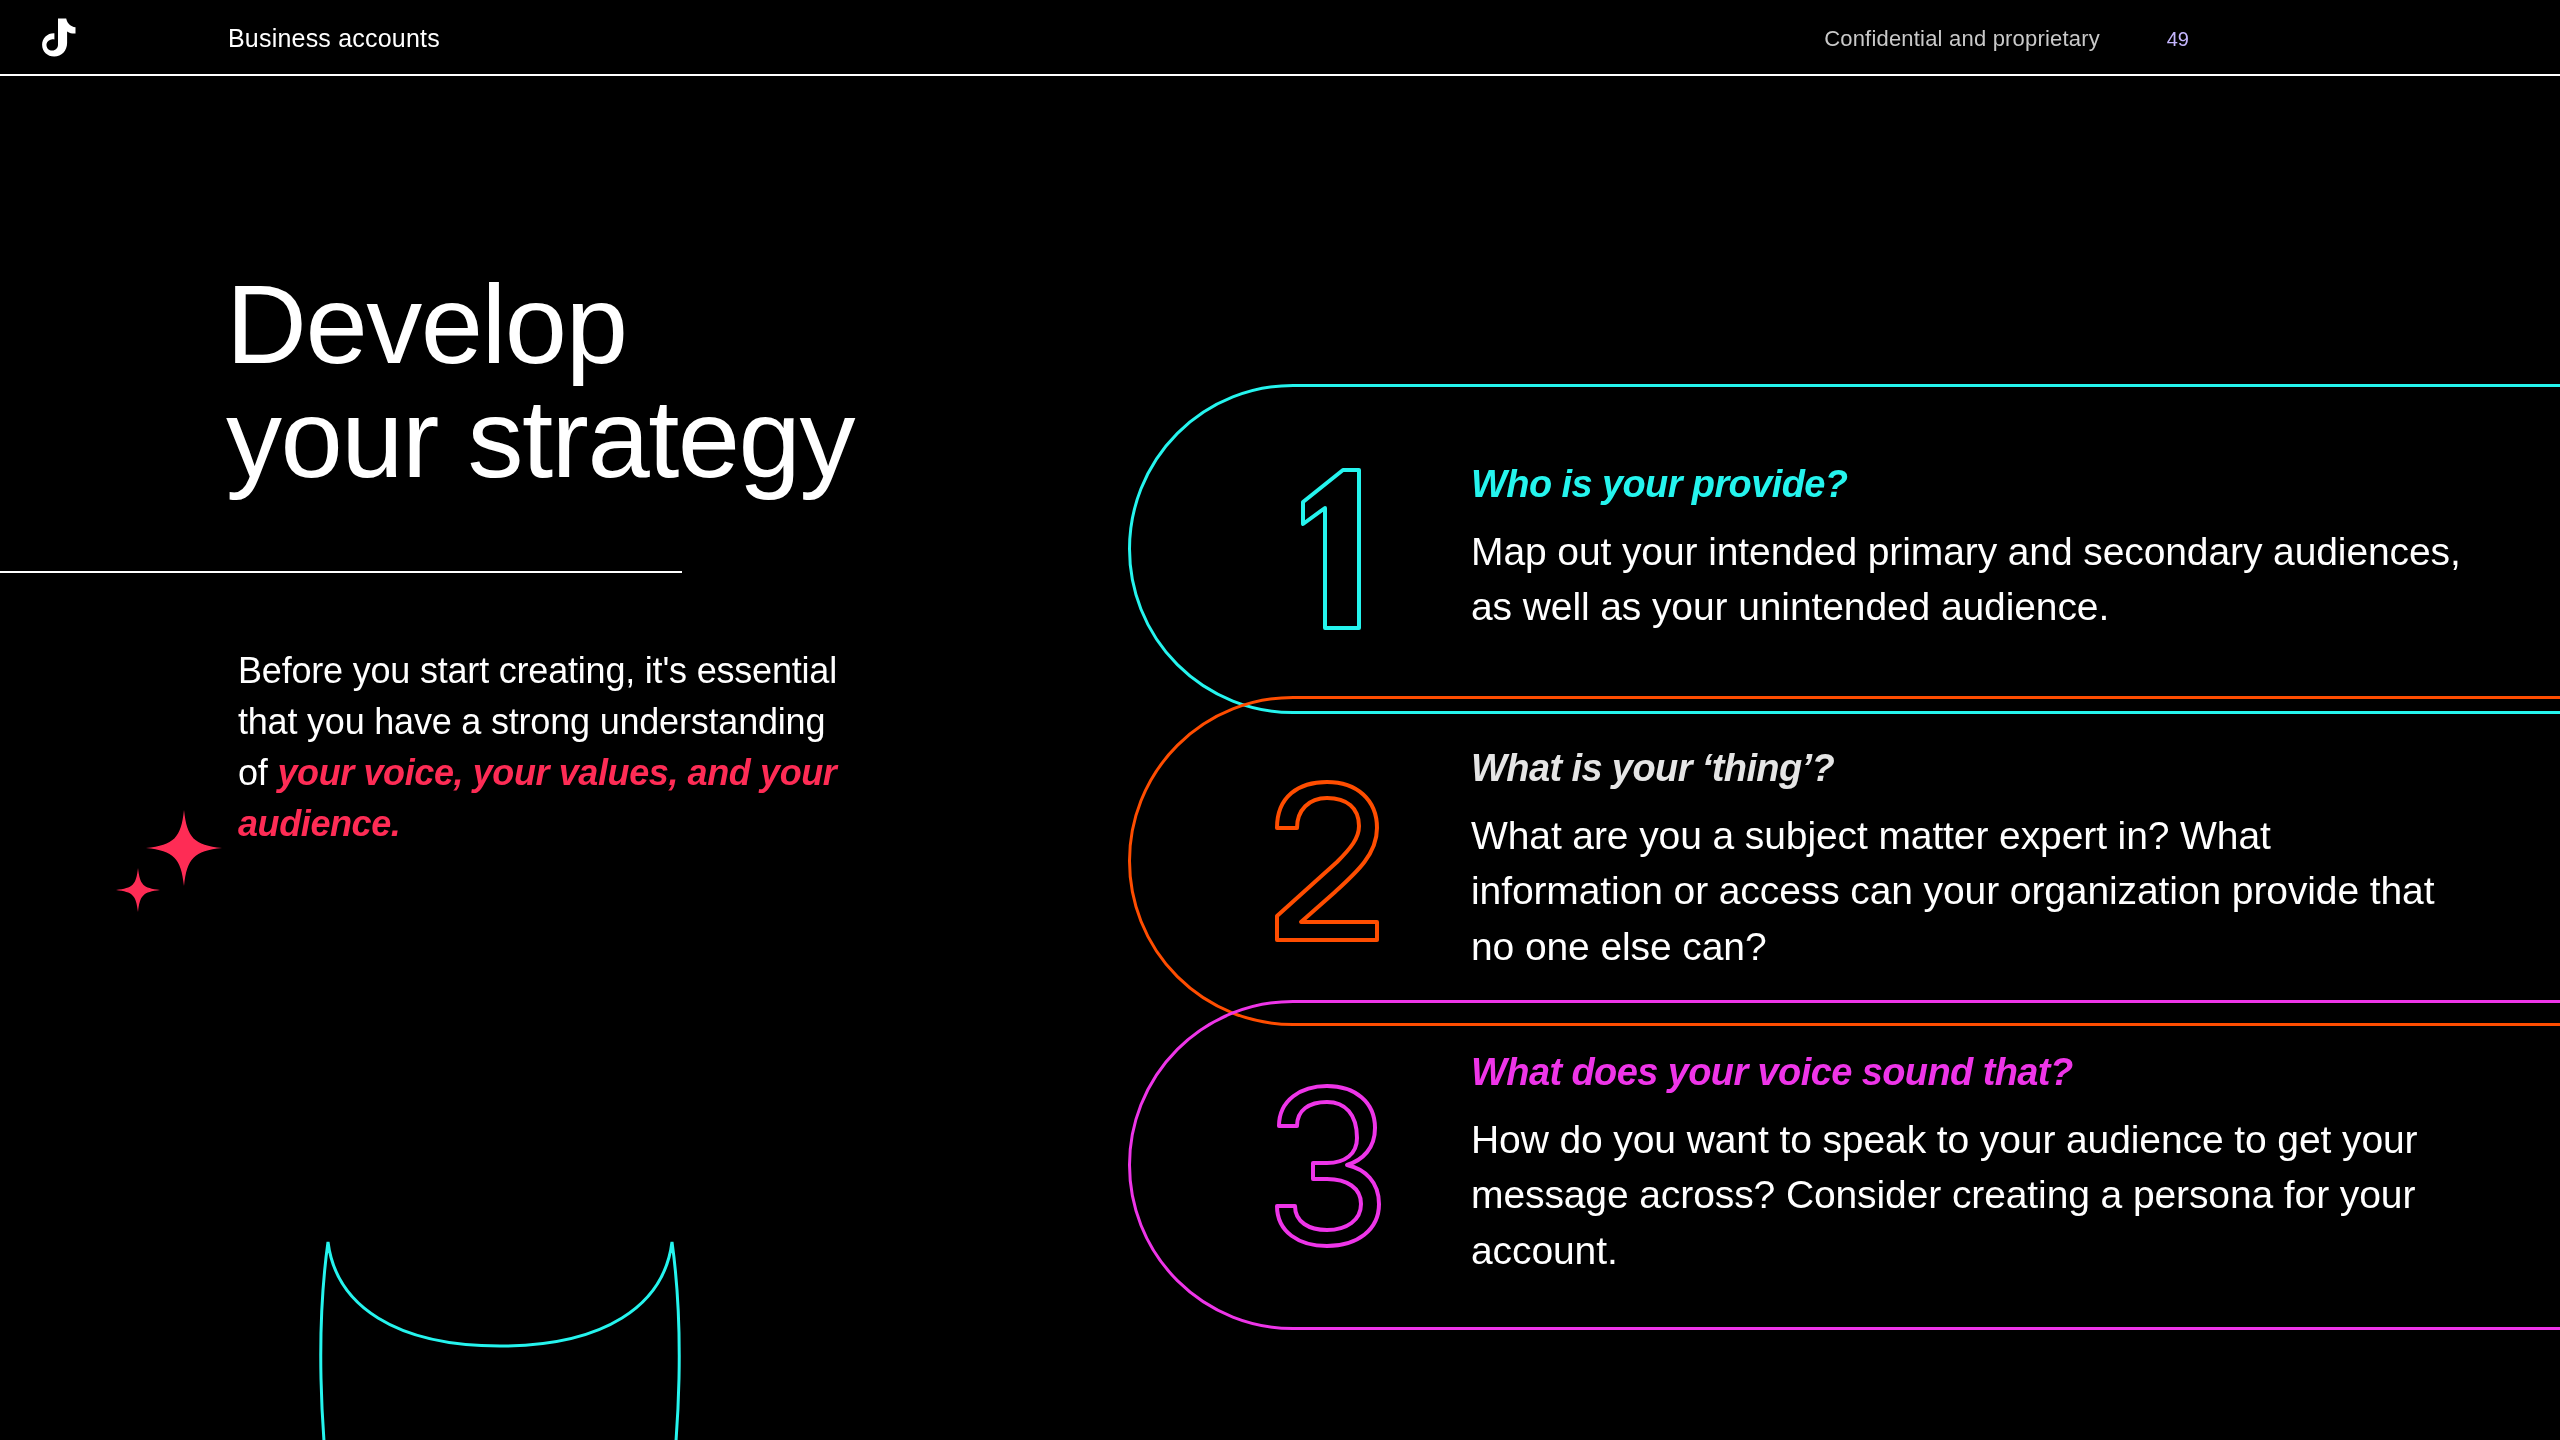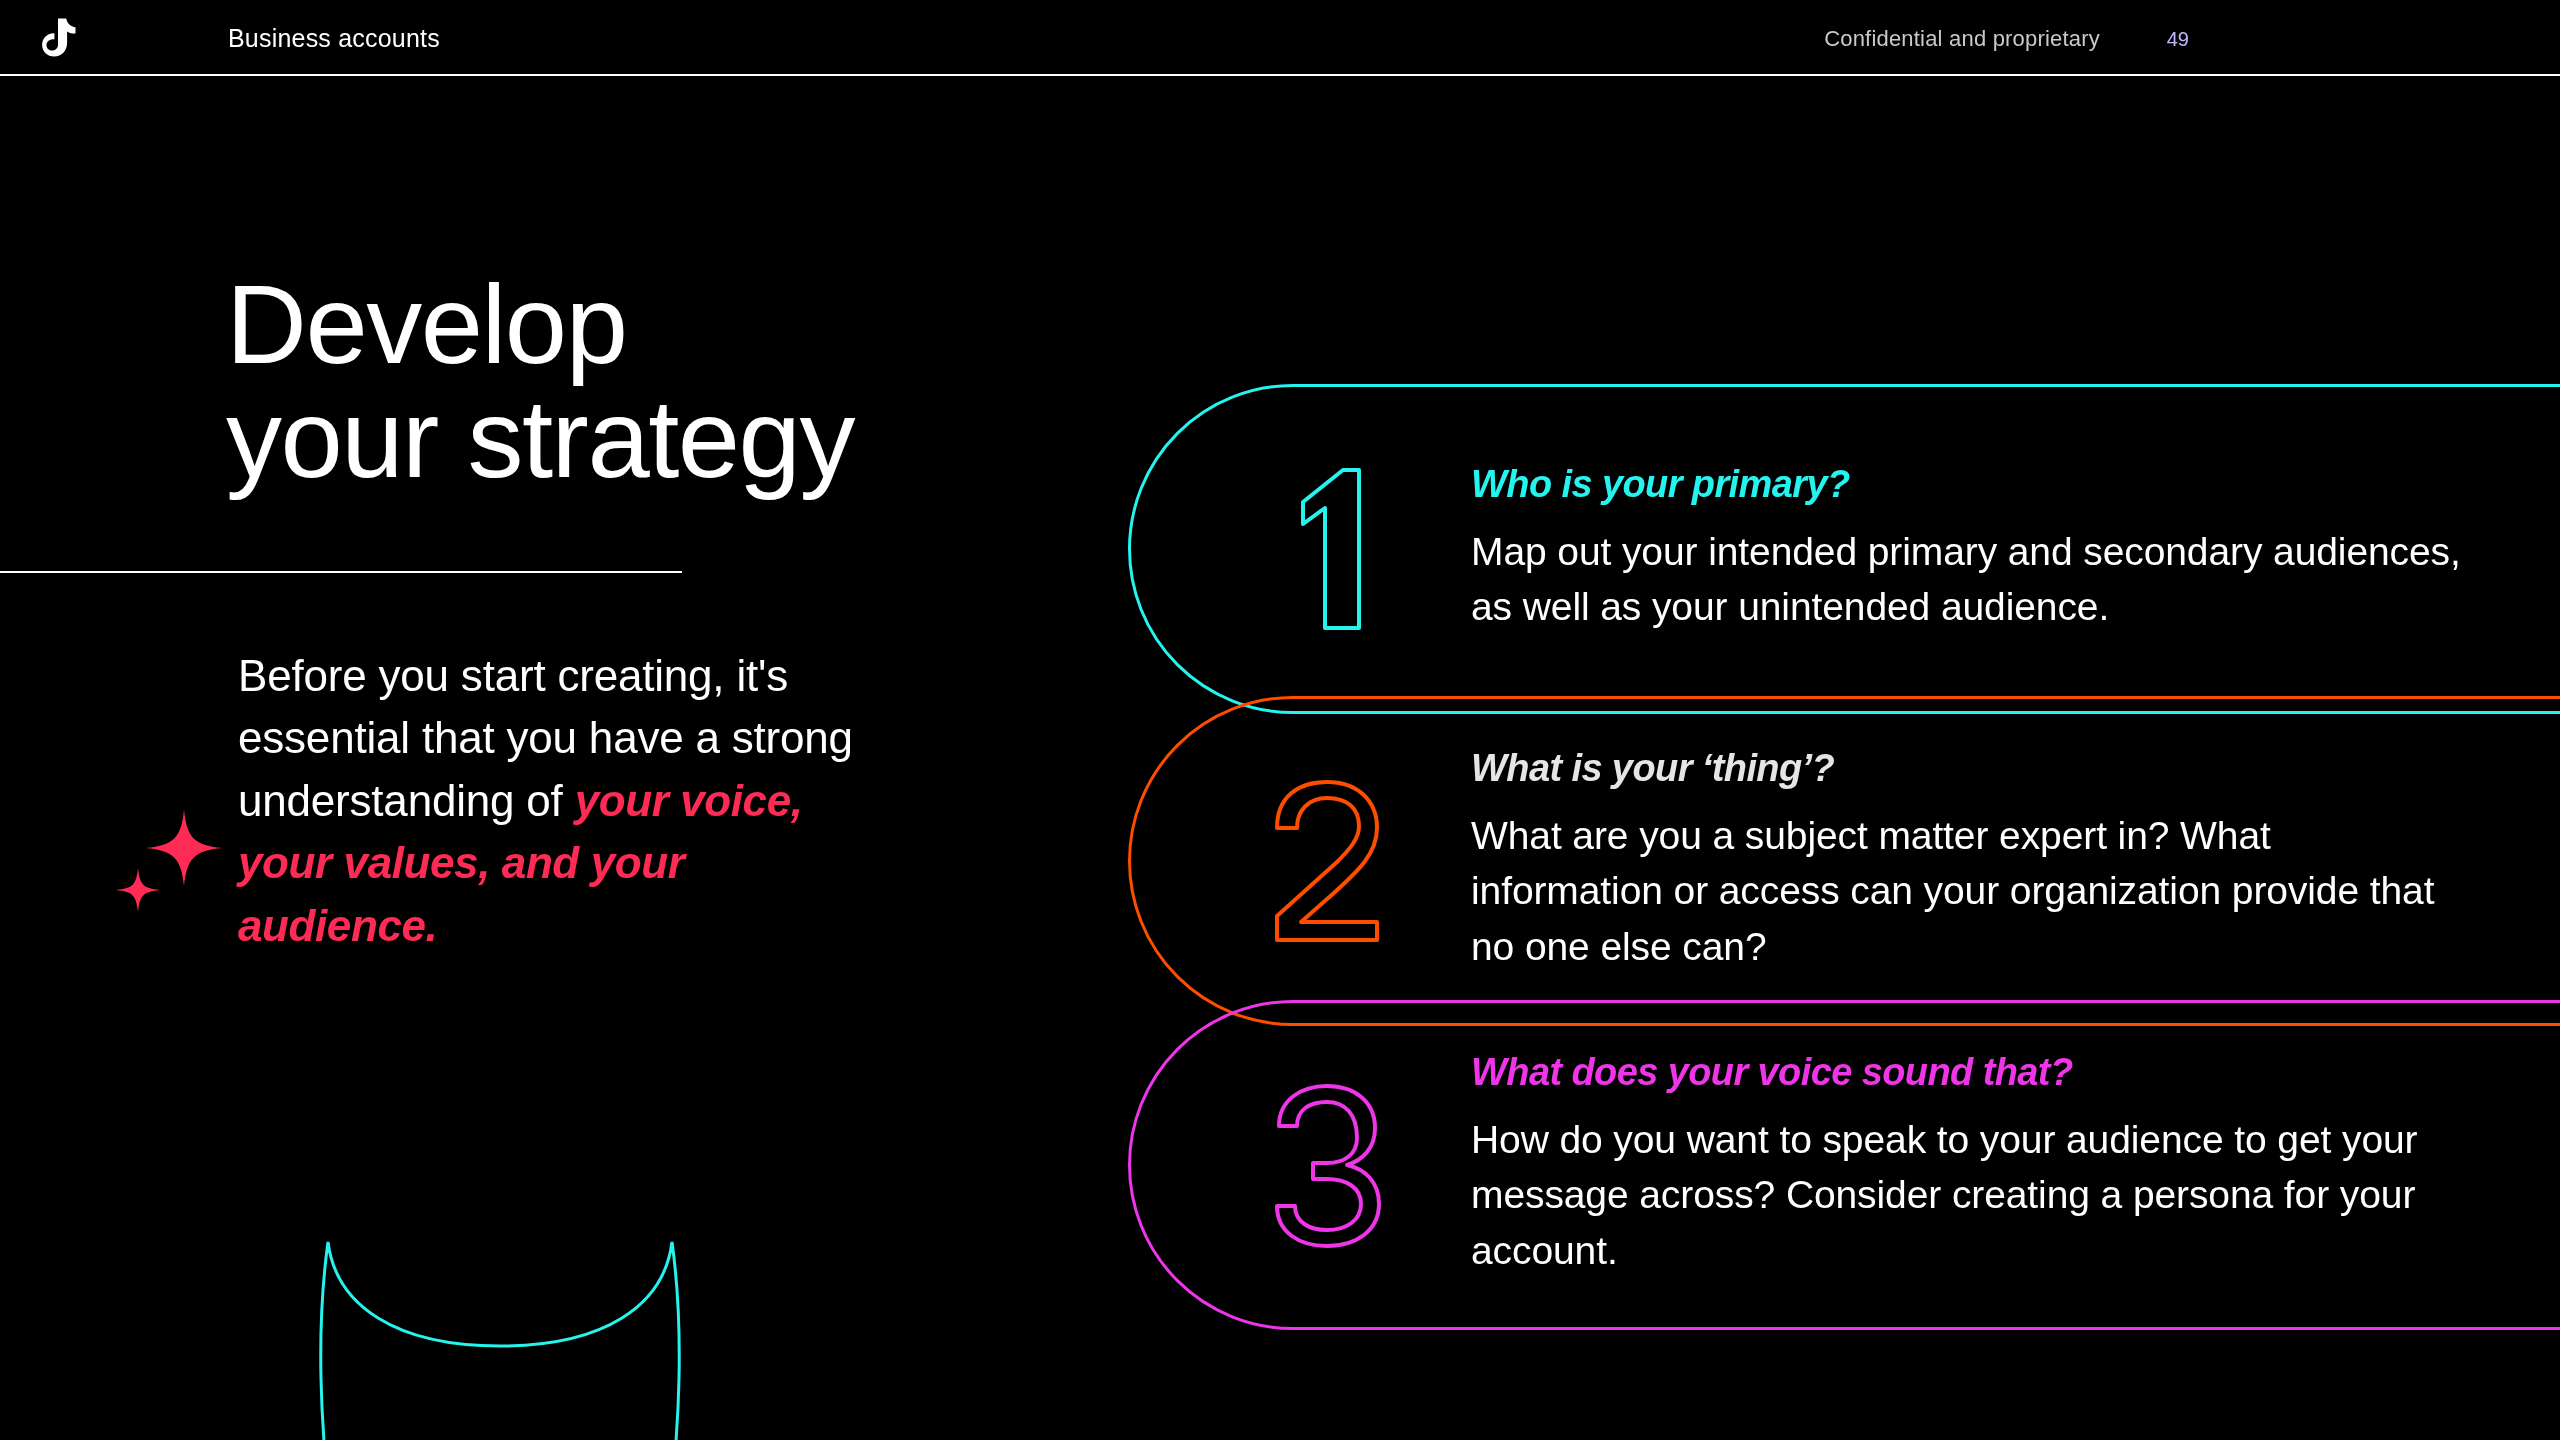--- a/index.html
+++ b/index.html
@@ -76,21 +76,21 @@
   #title-rule {
     position: absolute;
     left: 0px; top: 571px;
     width: 682px; height: 2px;
     background: #ffffff;
   }
   #lead-paragraph {
     position: absolute;
     left: 238px; top: 645px;
     width: 620px;
-    font-size: 44px;
+    font-size: 36px;
     line-height: 1.42;
     font-weight: 300;
     color: #ffffff;
     letter-spacing: -0.2px;
   }
   #lead-paragraph .accent {
     font-weight: 800;
     font-style: italic;
     color: #FE2C55;
     letter-spacing: -0.4px;
@@ -216,21 +216,21 @@
     </svg>
   </div>
 
   <div class="card" id="card-1">
     <div class="card-number">
       <svg viewBox="0 0 150 170" width="150" height="170" aria-hidden="true">
         <path d="M52 38 L92 6 L108 6 L108 164 L74 164 L74 44 L52 60 Z" fill="none" stroke="#25F4EE" stroke-width="4" stroke-linejoin="round"></path>
       </svg>
     </div>
     <div class="card-body">
-      <div class="card-heading">Who is your primary?</div>
+      <div class="card-heading">Who is your provide?</div>
       <div class="card-text">Map out your intended primary and secondary audiences, as well as your unintended audience.</div>
     </div>
   </div>
 
   <div class="card" id="card-2">
     <div class="card-number">
       <svg viewBox="0 0 150 170" width="150" height="170" aria-hidden="true">
         <path d="M26 52 C26 20 48 6 76 6 C106 6 126 24 126 52 C126 78 106 96 84 116
                  L50 146 L126 146 L126 164 L26 164 L26 140 L86 86
                  C100 72 108 62 108 50 C108 32 96 22 76 22 C58 22 46 34 46 52 Z" fill="none" stroke="#FF4D00" stroke-width="4" stroke-linejoin="round"></path>

